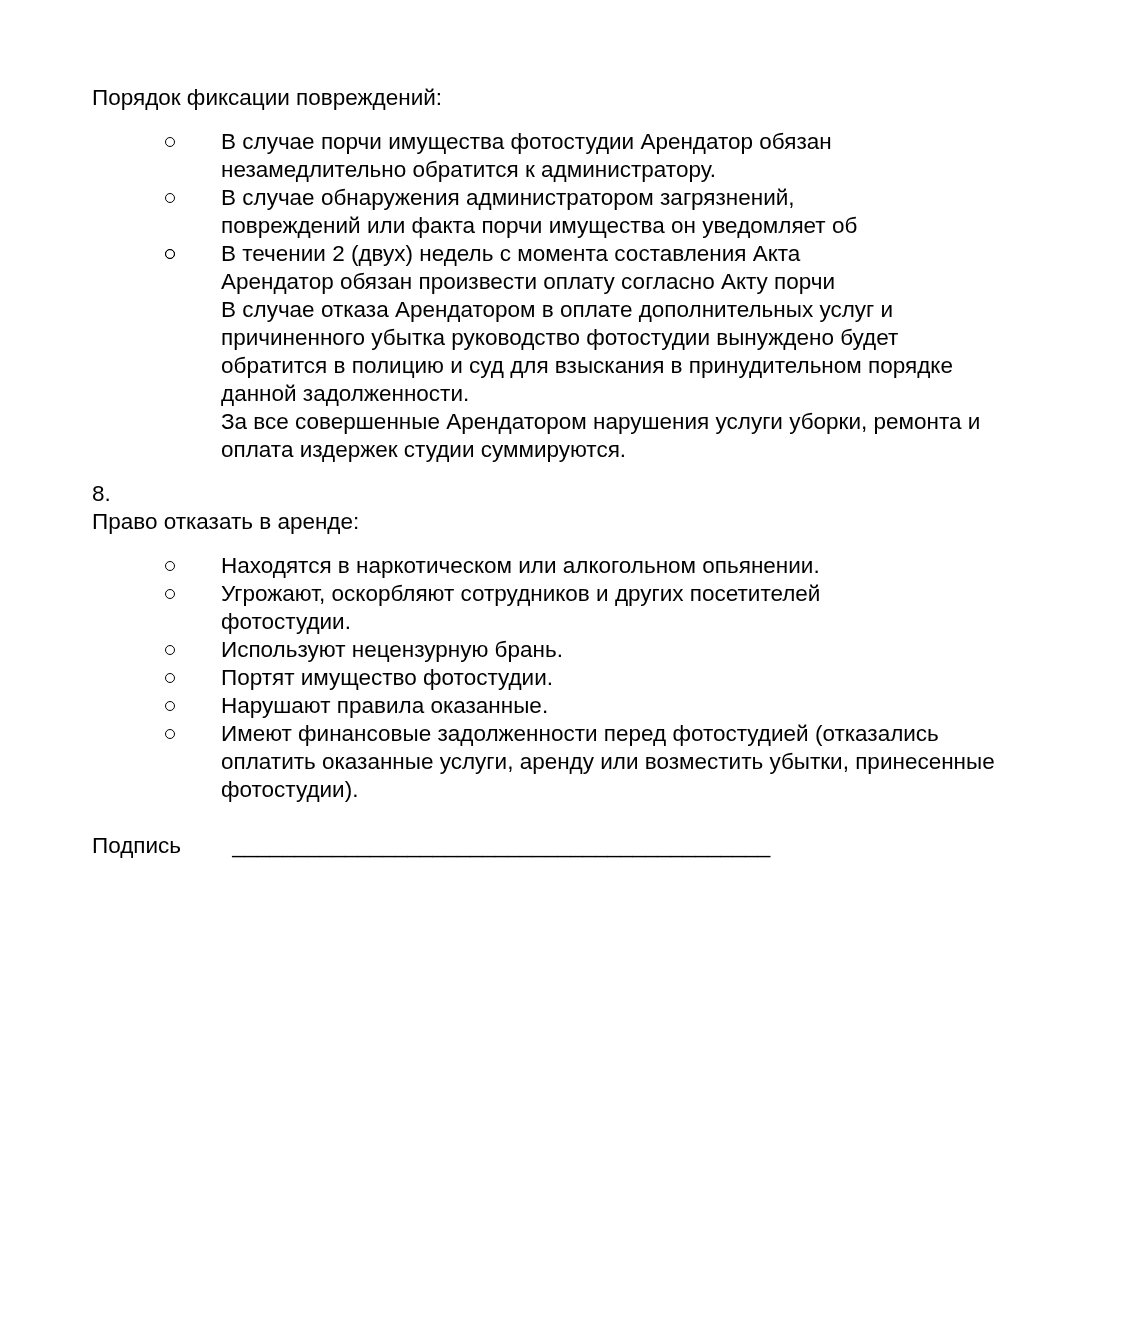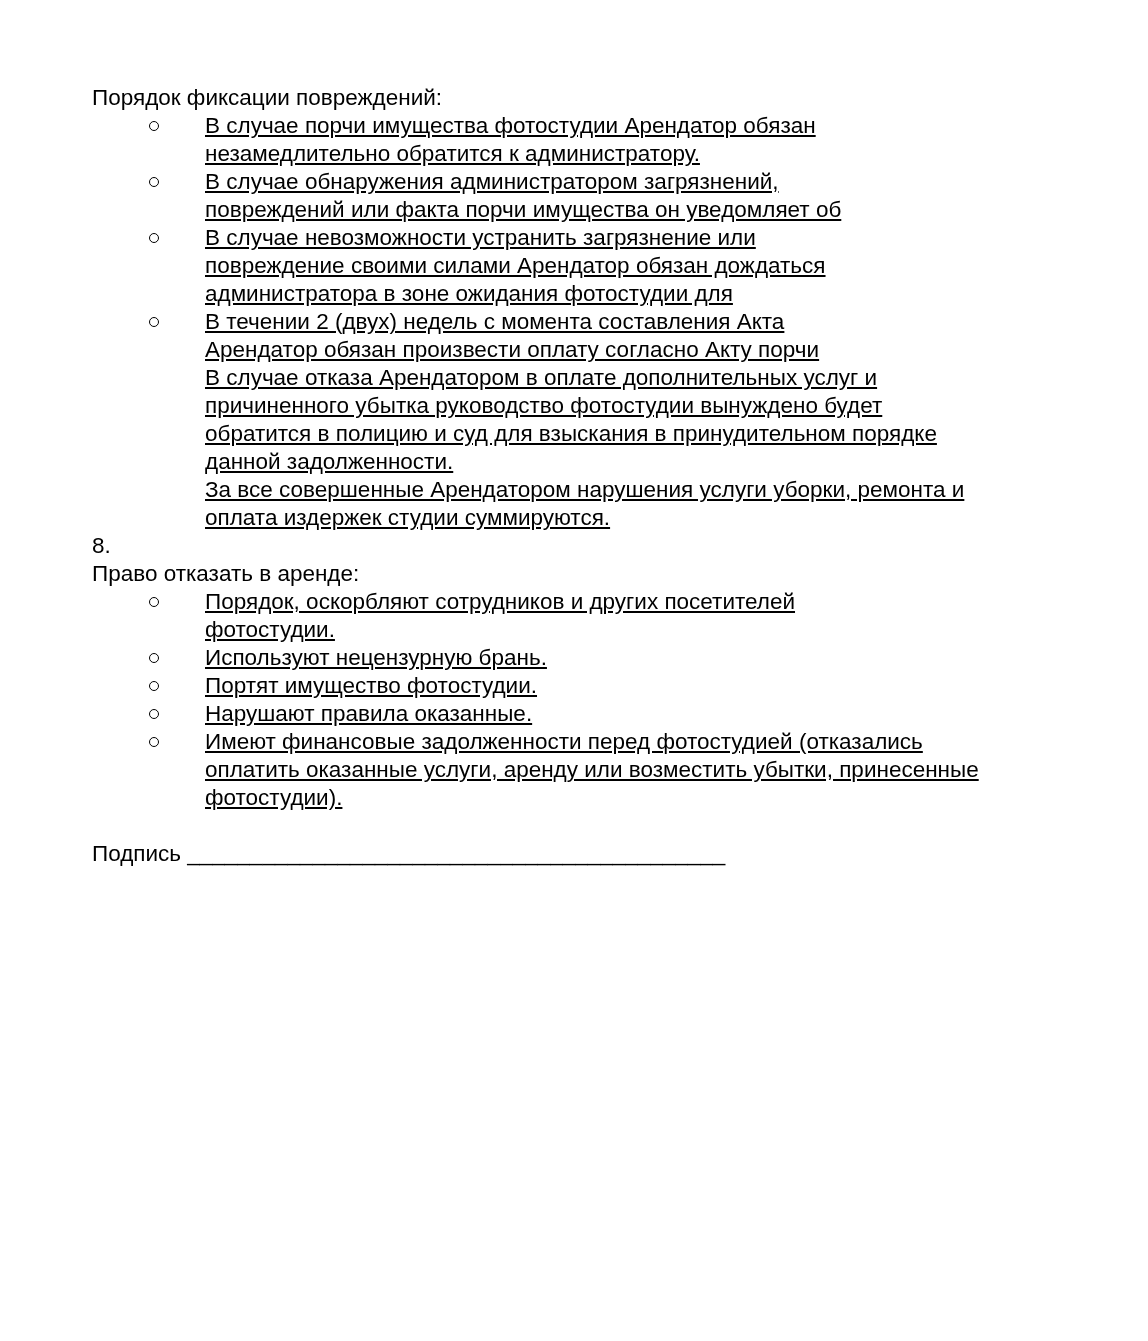--- a/index.html
+++ b/index.html
@@ -17,24 +17,23 @@
   .page {
     width: 1148px;
     height: 1341px;
     padding: 84px 88px 12px 92px;
   }
   .para {
     margin: 0;
     white-space: pre;
   }
   ul.doc-list {
-    margin: 0;
+    margin: 16px;
     padding: 0;
     list-style: none;
-    text-decoration: underline;
   }
   ul.doc-list > li {
     position: relative;
     padding-left: 113px;
     white-space: pre;
   }
   .bullet {
     position: absolute;
     left: 57px;
     top: 9px;
@@ -42,52 +41,52 @@
     height: 10px;
     border: 1.7px solid #000000;
     border-radius: 50%;
   }
   .sig-row {
     margin: 28px 0 0 0;
     white-space: pre;
   }
   .sig-line {
     letter-spacing: 0;
+    margin-left: 45px;
   }
 </style>
 </head>
 <body>
 
 <div class="page">
 
   <p class="para">Порядок фиксации повреждений:</p>
 
   <ul class="doc-list">
     <li><span class="bullet"></span><span>В случае порчи имущества фотостудии Арендатор обязан
 незамедлительно обратится к администратору.</span></li>
     <li><span class="bullet"></span><span>В случае обнаружения администратором загрязнений,
 повреждений или факта порчи имущества он уведомляет об</span></li>
-    <li><span class="bullet"></span><span>В случае невозможности устранить загрязнение или
-повреждение своими силами Арендатор обязан дождаться
-администратора в зоне ожидания фотостудии для</span></li>
+    <li><span class="bullet"></span></li>
     <li><span class="bullet"></span><span>В течении 2 (двух) недель с момента составления Акта
 Арендатор обязан произвести оплату согласно Акту порчи
 В случае отказа Арендатором в оплате дополнительных услуг и
 причиненного убытка руководство фотостудии вынуждено будет
 обратится в полицию и суд для взыскания в принудительном порядке
 данной задолженности.
 За все совершенные Арендатором нарушения услуги уборки, ремонта и
 оплата издержек студии суммируются.</span></li>
   </ul>
 
   <p class="para">8.</p>
   <p class="para">Право отказать в аренде:</p>
 
   <ul class="doc-list">
-    <li><span class="bullet"></span><span>Порядок, оскорбляют сотрудников и других посетителей
+    <li><span class="bullet"></span><span>Находятся в наркотическом или алкогольном опьянении.</span></li>
+    <li><span class="bullet"></span><span>Угрожают, оскорбляют сотрудников и других посетителей
 фотостудии.</span></li>
     <li><span class="bullet"></span><span>Используют нецензурную брань.</span></li>
     <li><span class="bullet"></span><span>Портят имущество фотостудии.</span></li>
     <li><span class="bullet"></span><span>Нарушают правила оказанные.</span></li>
     <li><span class="bullet"></span><span>Имеют финансовые задолженности перед фотостудией (отказались
 оплатить оказанные услуги, аренду или возместить убытки, принесенные
 фотостудии).</span></li>
   </ul>
 
   <p class="para sig-row"><span>Подпись </span><span class="sig-line">___________________________________________</span></p>

